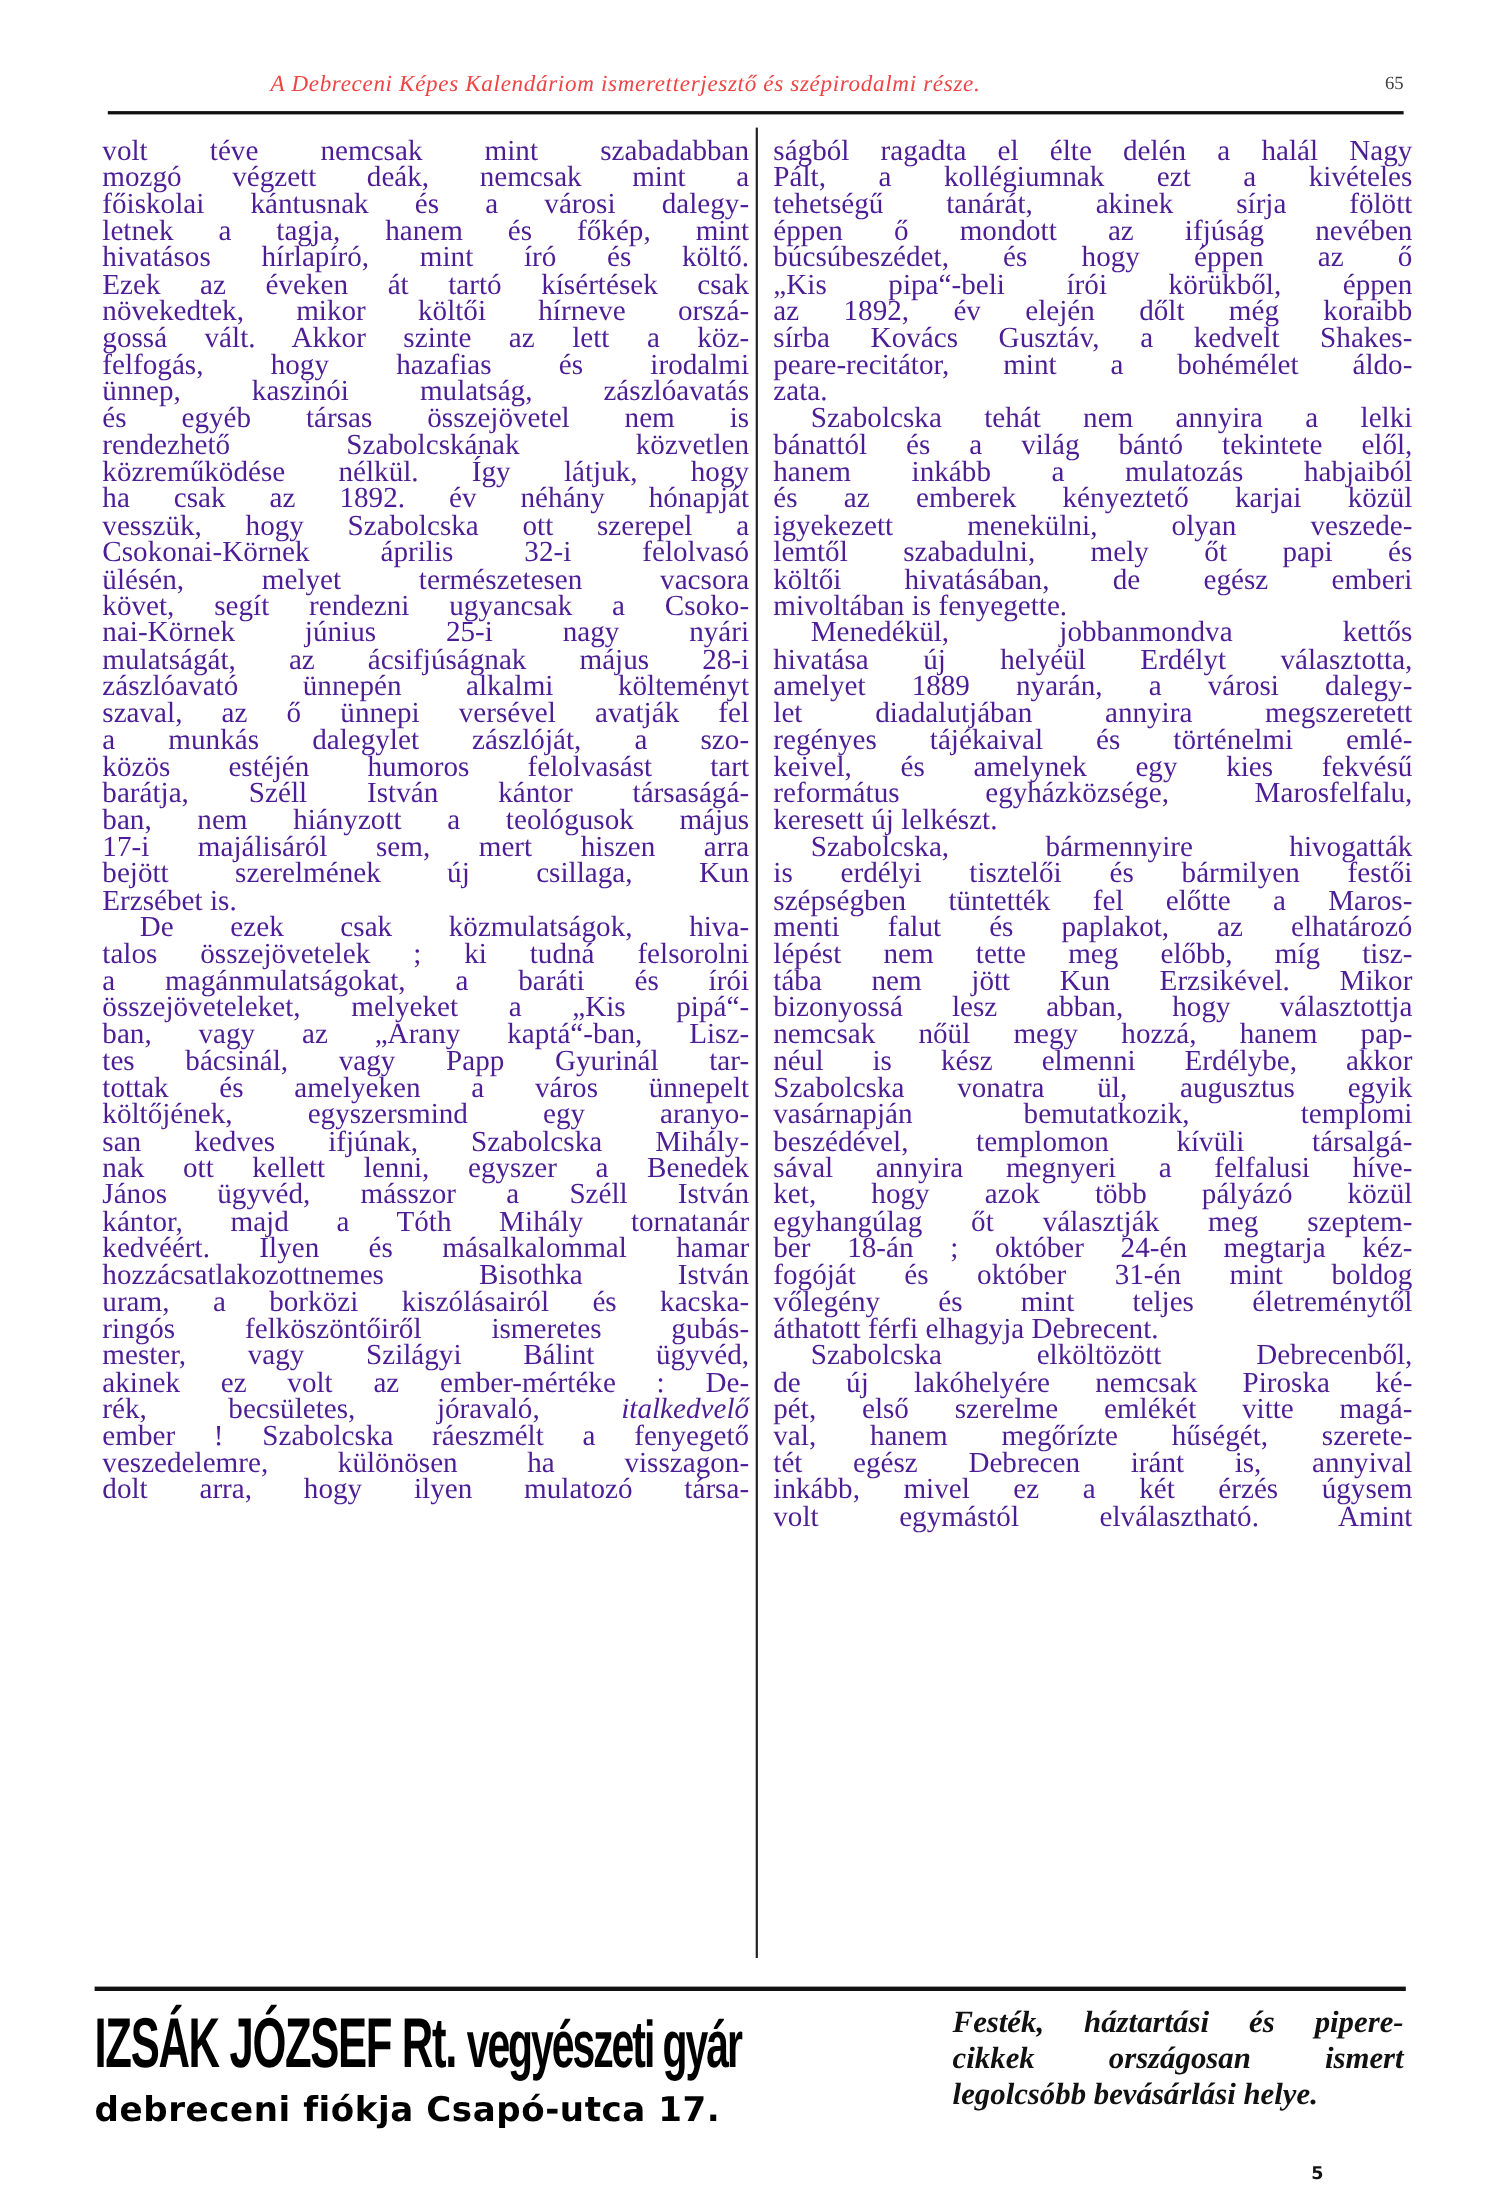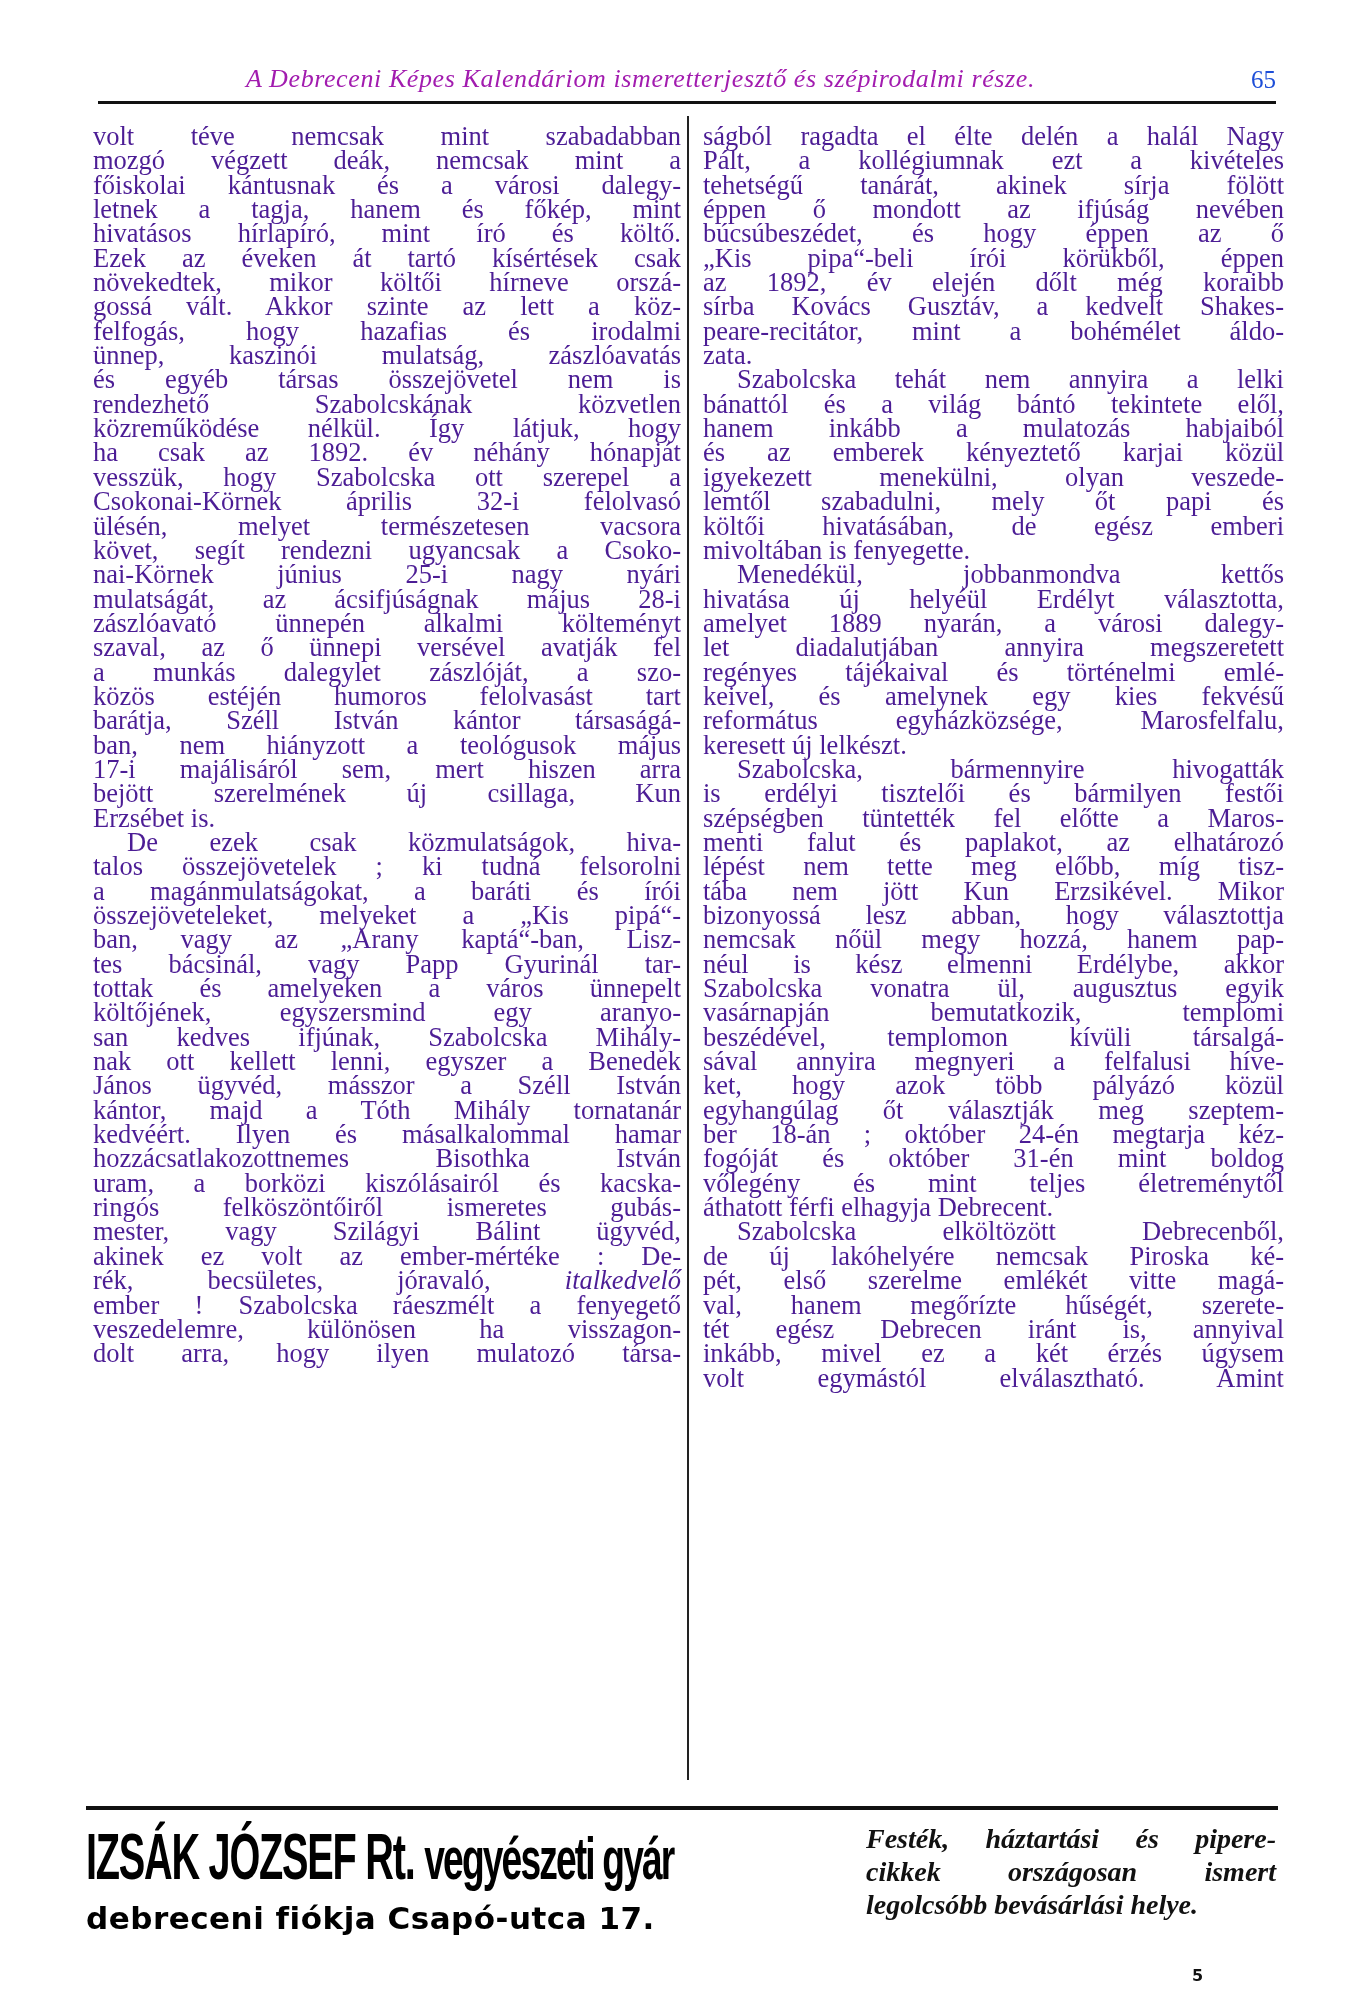--- a/index.html
+++ b/index.html
@@ -7,25 +7,25 @@
     width: 1364px; height: 2000px; background: #ffffff; color: #111;
     position: relative; overflow: hidden;
     font-family: "DejaVu Serif", "Liberation Serif", serif;
   }
   .header {
     position: absolute; left: 98px; top: 58px; width: 1178px; height: 40px;
   }
   .header-title {
     position: absolute; left: 148px; top: 6px;
     font-family: "Liberation Serif", serif; font-style: italic;
-    font-size: 26px; letter-spacing: 0.6px; color: #a21caf; white-space: nowrap;
+    font-size: 21px; letter-spacing: 0.6px; color: #ef4444; white-space: nowrap;
   }
   .page-number {
     position: absolute; right: 0; top: 8px;
-    font-family: "Liberation Serif", serif; font-size: 25px; color: #1d4ed8;
+    font-family: "Liberation Serif", serif; font-size: 17px; color: #404040;
   }
   .header-rule {
     position: absolute; left: 98px; top: 101px; width: 1178px; height: 3px; background: #111;
   }
   .col-divider {
     position: absolute; left: 687px; top: 116px; width: 2px; height: 1664px; background: #222;
   }
   .column {
     position: absolute; top: 124px;
     font-family: "Liberation Serif", serif;

